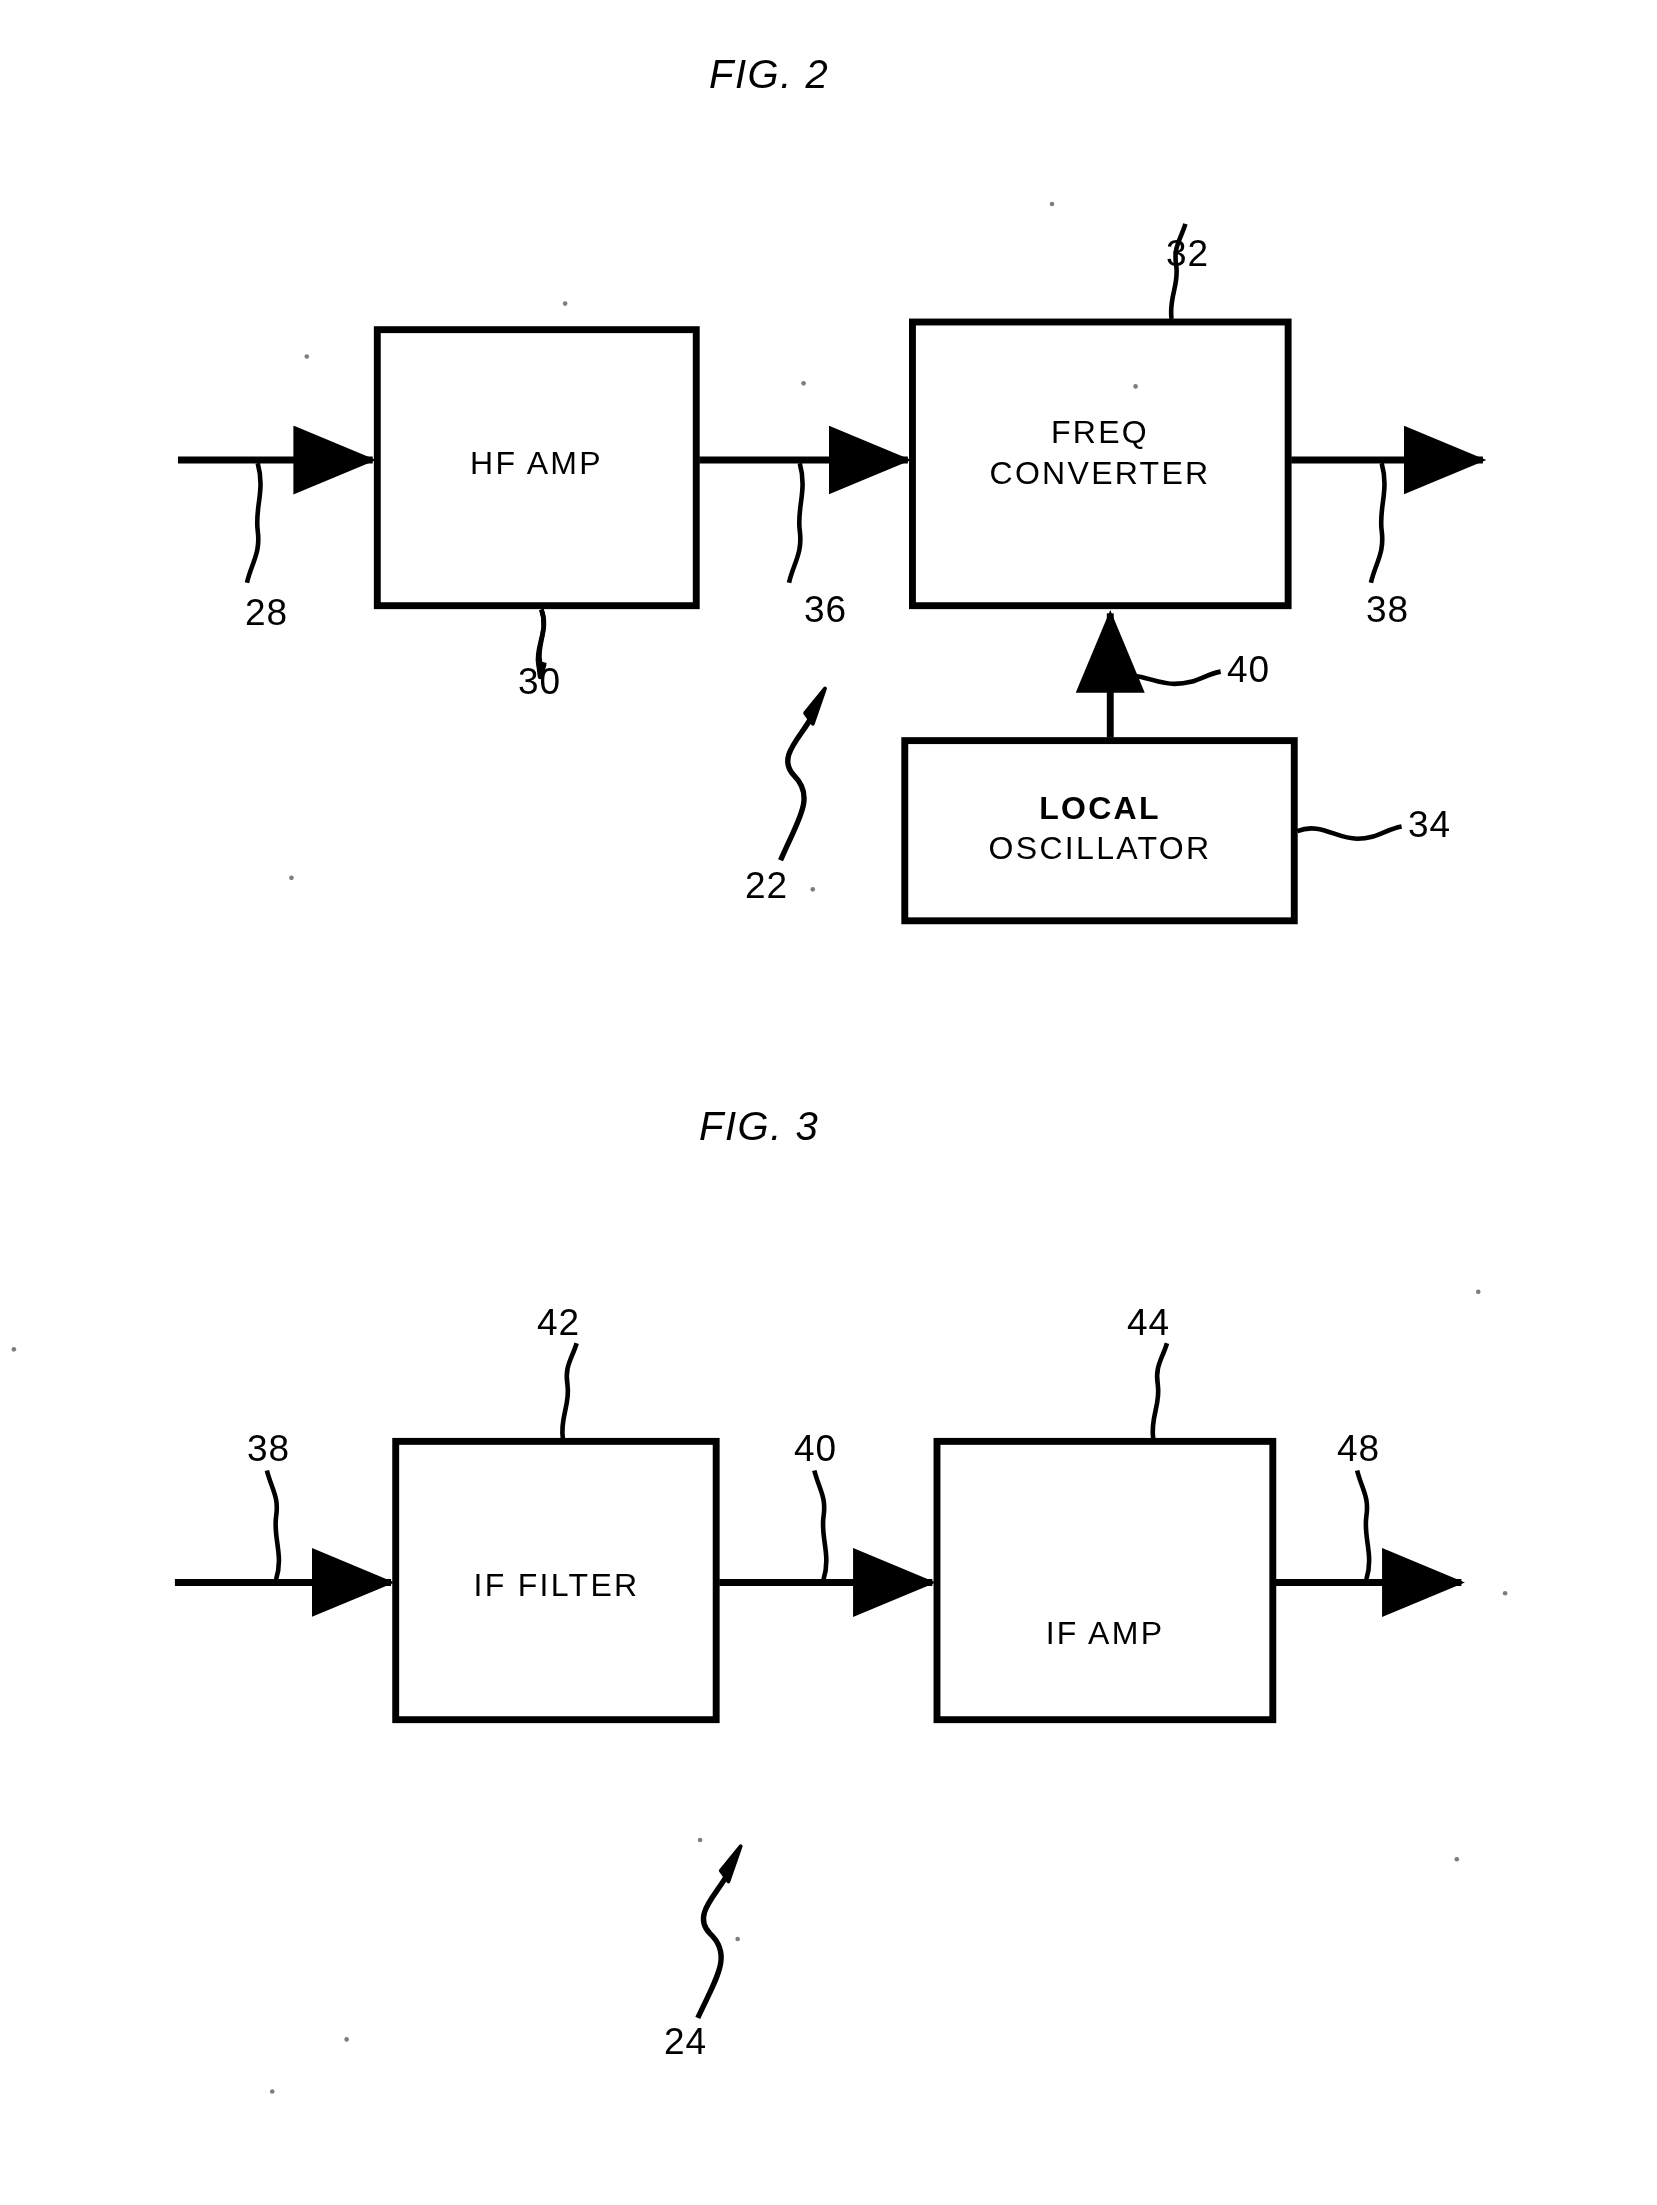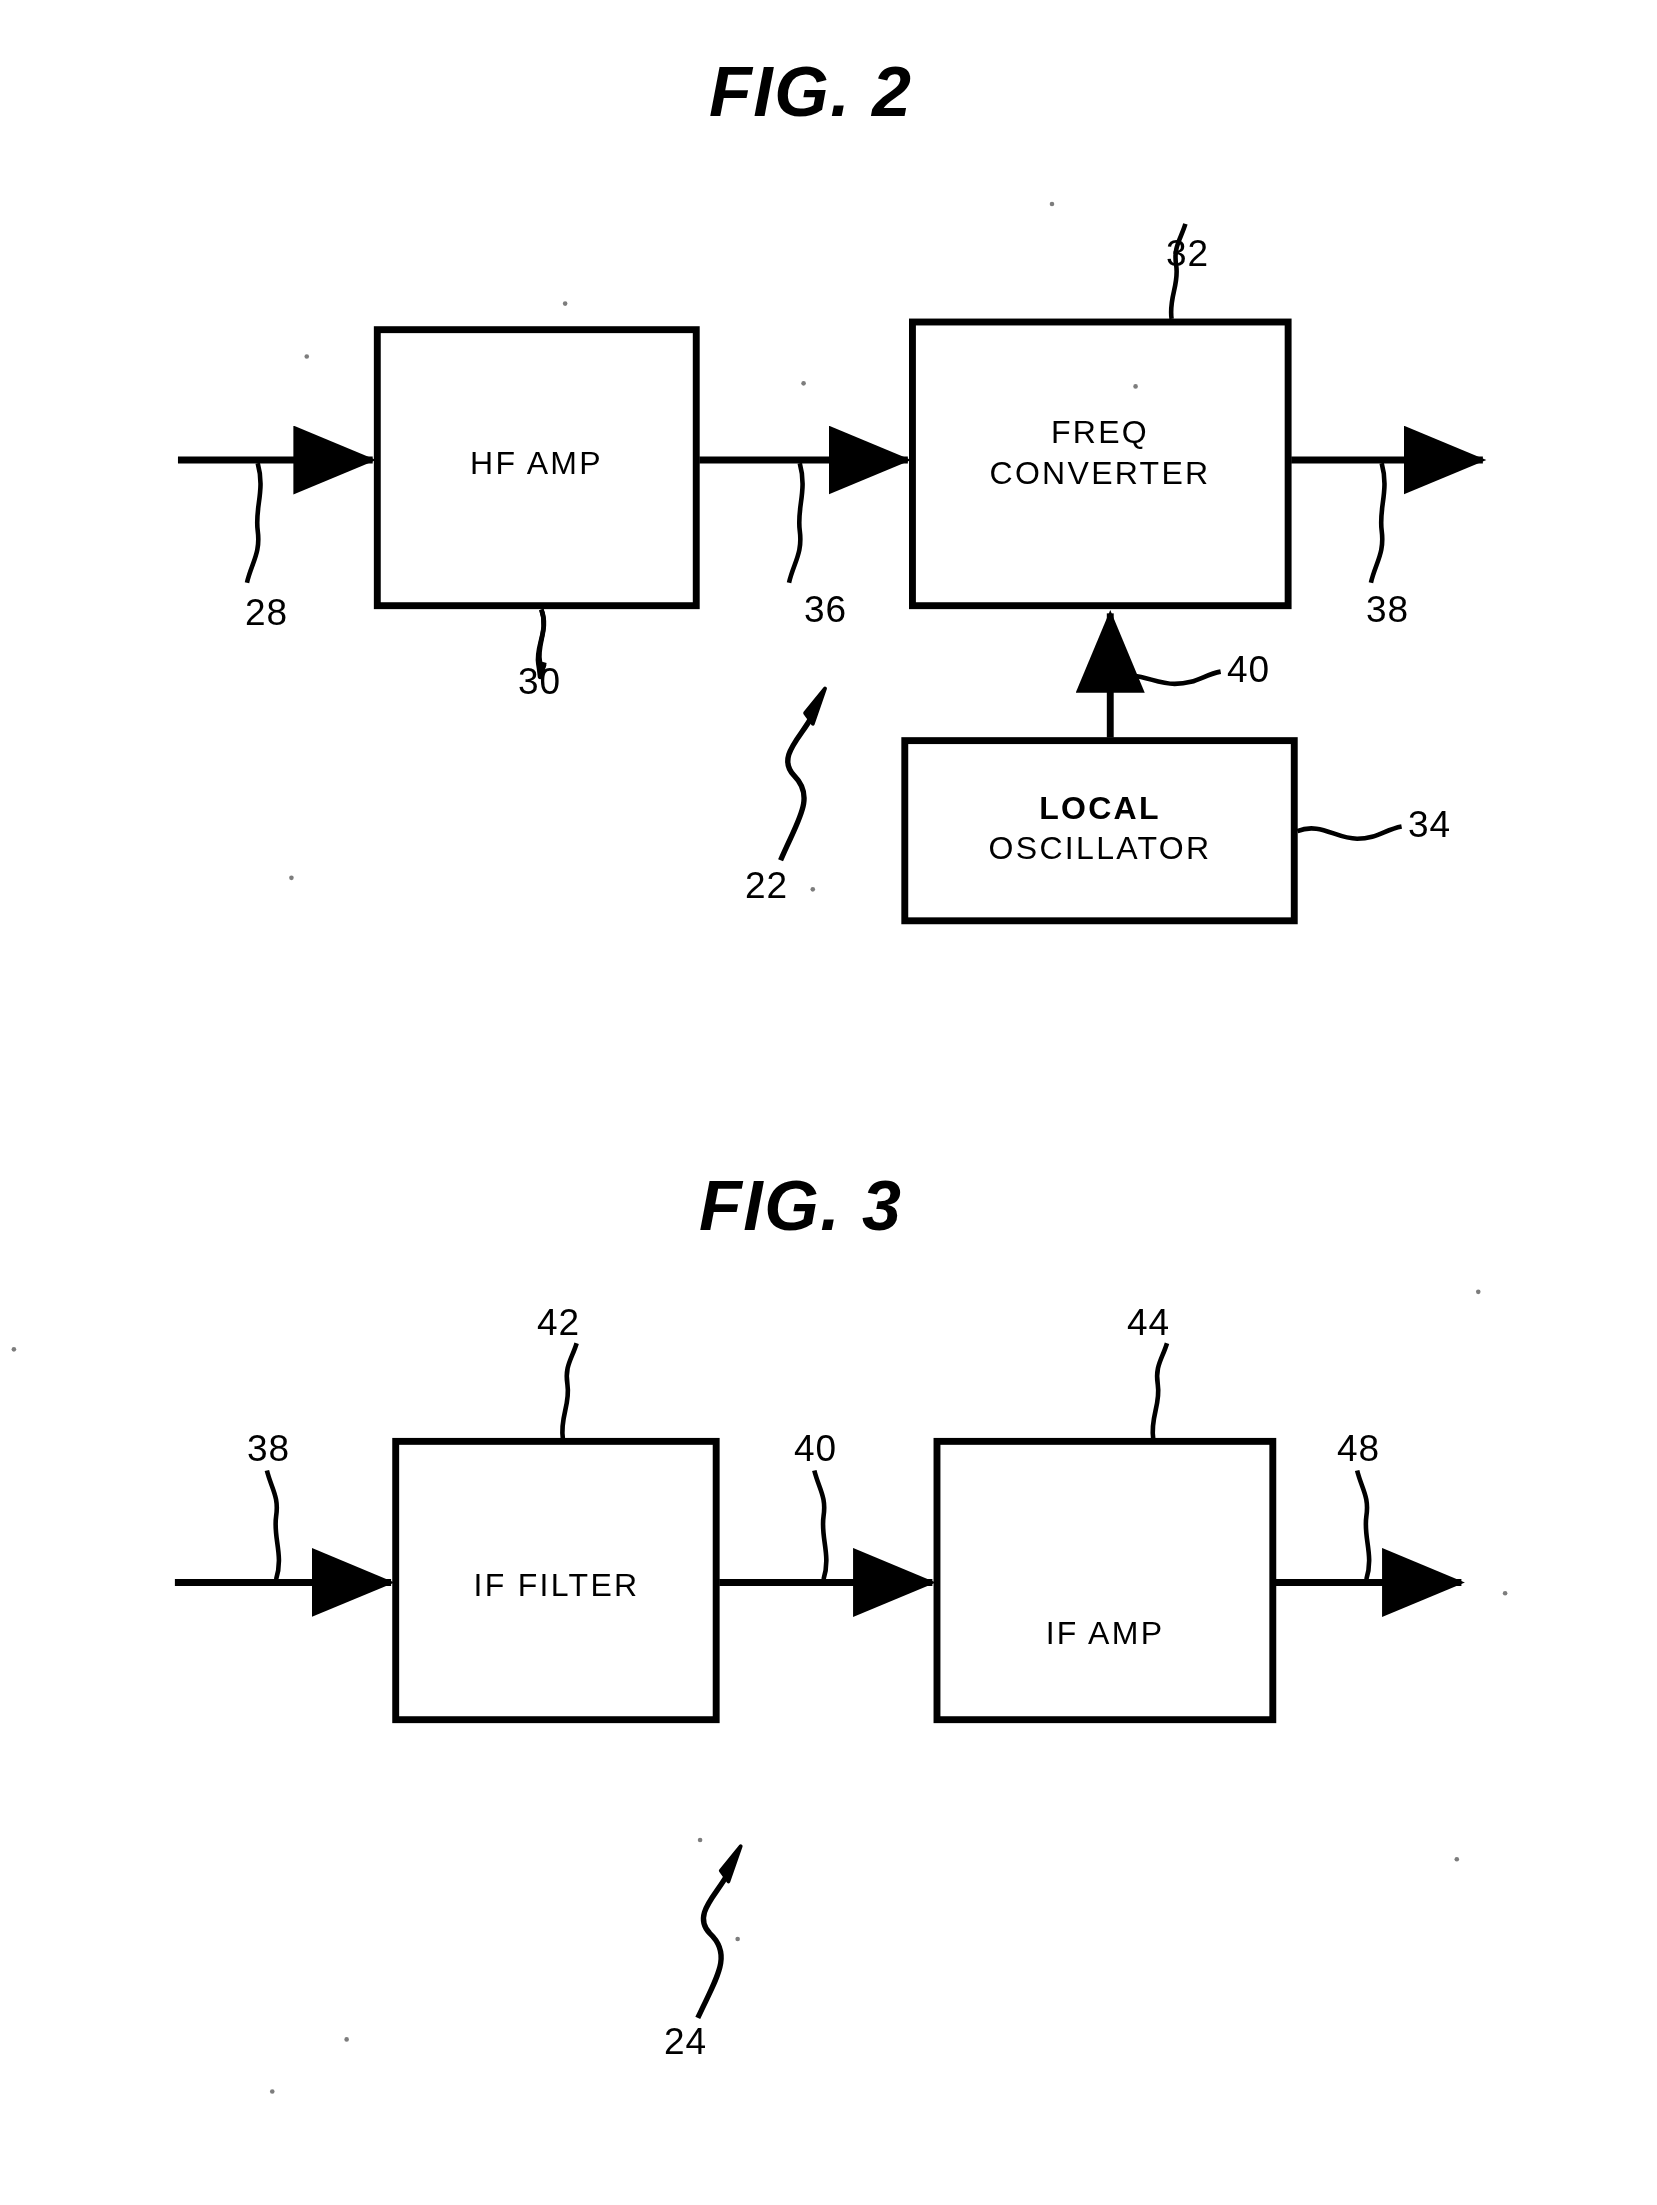--- a/index.html
+++ b/index.html
@@ -9,22 +9,22 @@
     font-family:"Liberation Sans","DejaVu Sans",sans-serif;
     position:relative;
     overflow:hidden;
     color:#000;
   }
   .sheet{position:absolute;inset:0;}
   svg.fig{position:absolute;left:0;top:0;width:1657px;height:2205px;overflow:visible;}
   .fig-title{
     position:absolute;
     font-style:italic;
-    font-size:70px;
-    font-weight:700;
+    font-size:40px;
+    font-weight:400;
     letter-spacing:1.5px;
     white-space:nowrap;
     font-family:"Liberation Sans","DejaVu Sans",sans-serif;
   }
   .box-label{
     position:absolute;
     font-size:32px;
     letter-spacing:2.3px;
     text-align:center;
     white-space:pre-line;
@@ -156,21 +156,21 @@
 
     <div class="ref-num" style="left:1366px;top:589px;">38</div>
 
     <div class="ref-num" style="left:1227px;top:649px;">40</div>
 
     <div class="ref-num" style="left:745px;top:865px;text-align:right;">22</div>
   </div>
 
   <div>
 
-    <div class="fig-title" style="left:699px;top:1166px;">FIG. 3</div>
+    <div class="fig-title" style="left:699px;top:1104px;">FIG. 3</div>
 
     <div class="box-label" style="left:396px;top:1567px;width:321px;">IF  FILTER</div>
 
     <div class="box-label" style="left:937px;top:1567px;width:336px;margin-top:48px;">IF  AMP</div>
 
     <div class="ref-num" style="left:247px;top:1428px;">38</div>
 
     <div class="ref-num" style="left:537px;top:1302px;">42</div>
 
     <div class="ref-num" style="left:1127px;top:1302px;">44</div>

